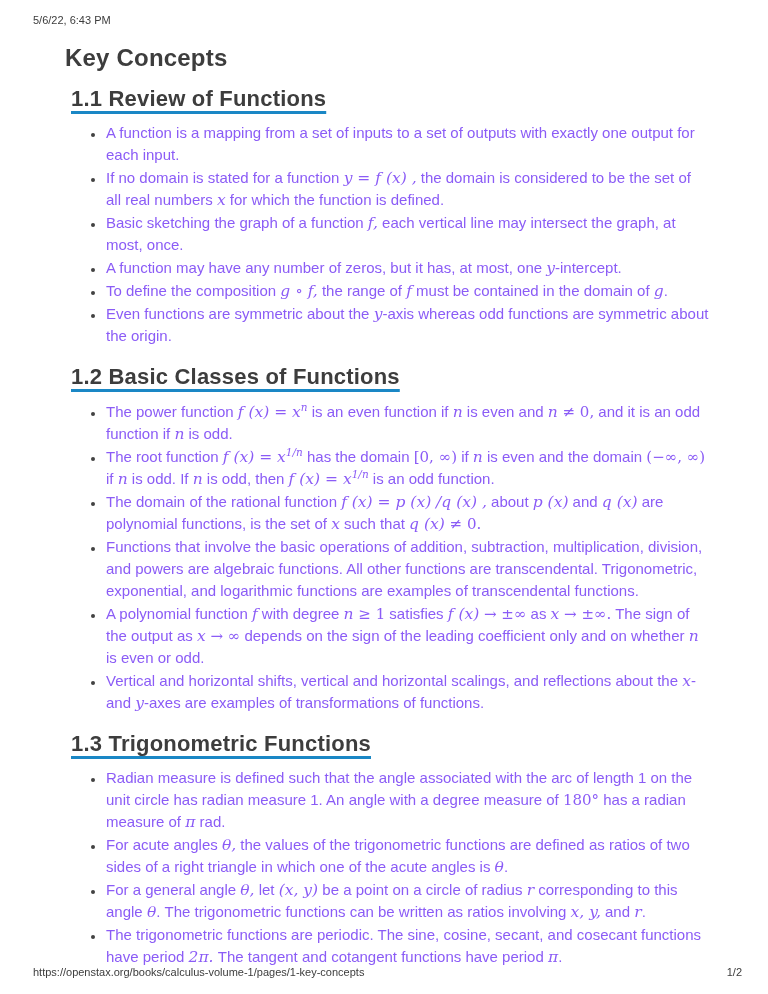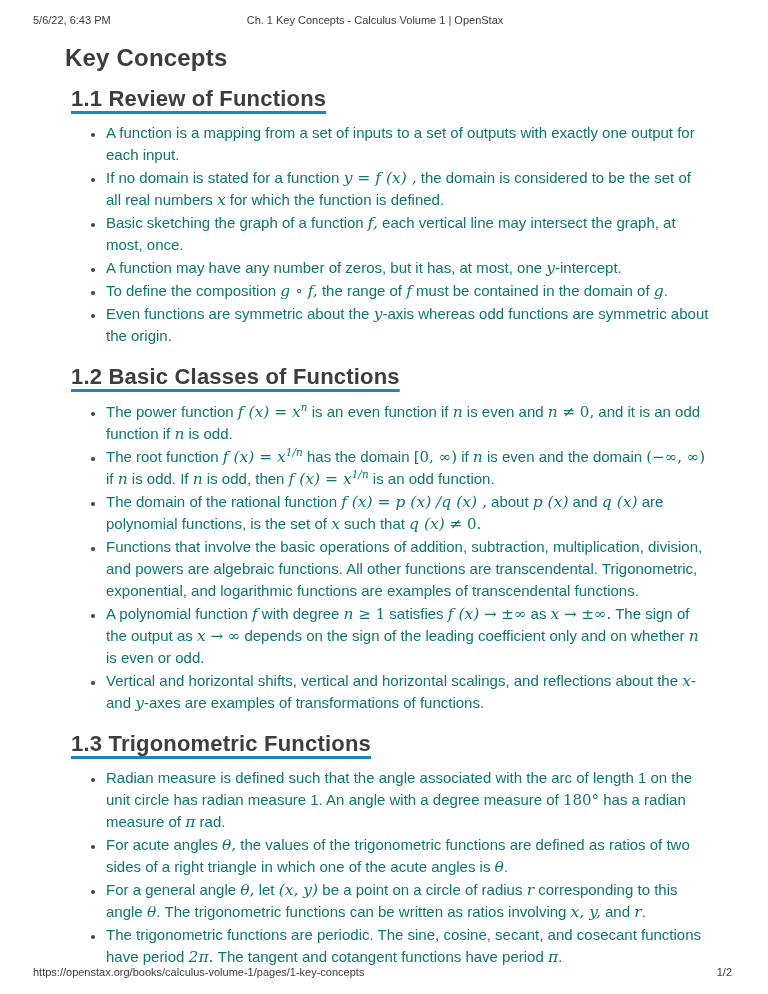--- a/index.html
+++ b/index.html
@@ -23,21 +23,21 @@
     font-size: 11px;
     color: #3c3c3c;
   }
   .print-header .ts { position: absolute; left: 0; top: 0; }
   .print-header .doc { position: absolute; left: 0; right: 0; top: 0; text-align: center; }
 
   .print-footer {
     position: absolute;
     bottom: 16px;
     left: 33px;
-    right: 36px;
+    right: 26px;
     font-size: 11px;
     color: #3c3c3c;
     display: flex;
     justify-content: space-between;
   }
 
   
   .content {
     position: absolute;
     top: 0;
@@ -69,21 +69,21 @@
   }
   section { display: block; }
   ul {
     margin: 0;
     padding: 0 0 0 40px;
     list-style: disc;
   }
   li {
     font-size: 15px;
     line-height: 22px;
-    color: #0f766e;
+    color: #8b5cf6;
     margin: 0 0 1px 0;
     padding-left: 1px;
   }
   li::marker { color: #424242; font-size: 12px; }
 
   
   .math {
     font-family: "DejaVu Serif", serif;
     font-style: italic;
     font-size: 15.5px;
@@ -99,21 +99,20 @@
     vertical-align: super;
   }
 </style>
 </head>
 <body>
 
 <div class="page">
 
   <div class="print-header">
     <span class="ts">5/6/22, 6:43 PM</span>
-    <span class="doc">Ch. 1 Key Concepts - Calculus Volume 1 | OpenStax</span>
   </div>
 
   <div class="content">
     <h1>Key Concepts</h1>
 
     <section>
       <h2>1.1 Review of Functions</h2>
       <ul>
           <li><span>A function is a mapping from a set of inputs to a set of outputs with exactly one output for each input.</span></li>
           <li><span>If no domain is stated for a function </span><span class="math">y = f (x) ,</span><span> the domain is considered to be the set of all real numbers </span><span class="math">x</span><span> for which the function is defined.</span></li>

